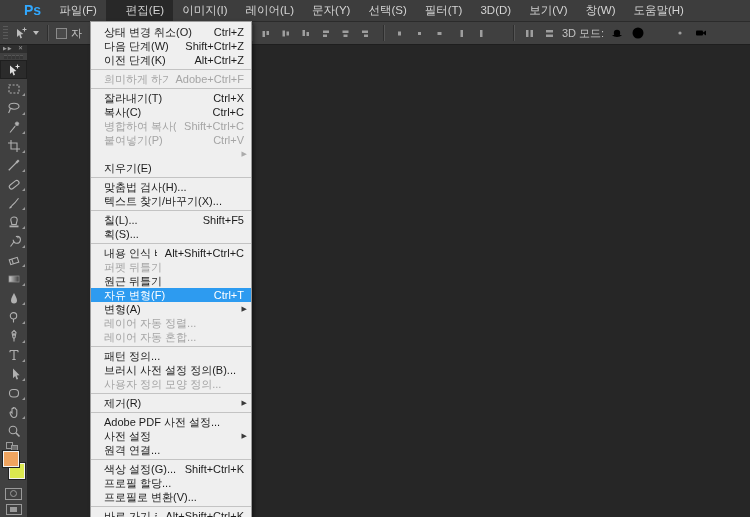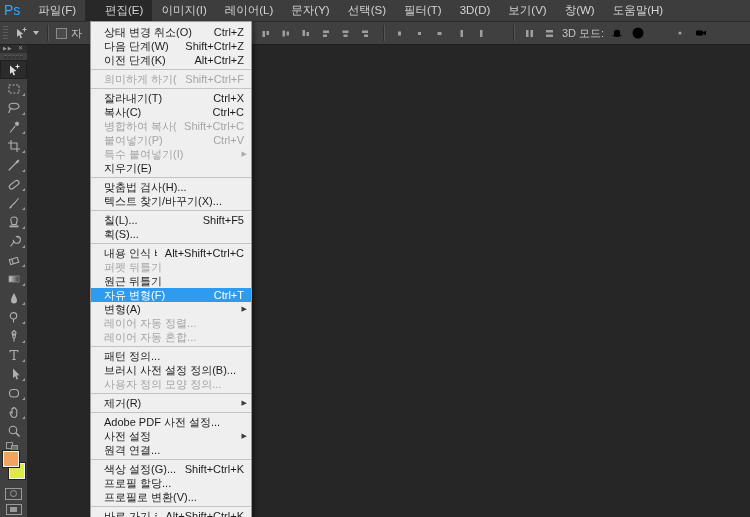--- a/index.html
+++ b/index.html
@@ -4,21 +4,21 @@
 <style>
   html,body{margin:0;padding:0;}
   body{
     width:750px;height:517px;position:relative;overflow:hidden;
     background:#262626;font-family:"Liberation Sans","DejaVu Sans",sans-serif;
     -webkit-font-smoothing:antialiased;user-select:none;
   }
   
   .menubar{position:absolute;left:0;top:0;right:0;height:21px;background:#3D3D3D;
     border-bottom:1px solid #2B2B2B;display:flex;align-items:stretch;z-index:40;}
-  .logo{color:var(--logo,#31A8FF);font-weight:normal;font-size:14px;line-height:21px;padding:0 9px 0 4px;}
+  .logo{color:var(--logo,#31A8FF);font-weight:bold;font-size:14px;line-height:21px;padding:0 9px 0 24px;}
   .mb-item{color:#D4D4D4;font-size:11.5px;line-height:21px;padding:0 9px;white-space:nowrap;cursor:default;}
   .mb-item.active{background:#282828;padding-left:20px;}
   
   .optionsbar{position:absolute;left:0;top:22px;right:0;height:22px;background:#404040;
     border-bottom:1px solid #1E1E1E;display:flex;align-items:center;z-index:10;color:#9E9E9E;}
   .ob-grip{width:5px;height:14px;margin:0 4px 0 3px;
     background:repeating-linear-gradient(#5a5a5a 0 1px,transparent 1px 3px);}
   .ob-sep{width:1px;height:16px;background:#2e2e2e;border-right:1px solid #555;margin:0 5px;}
   .ob-ico{width:18px;height:18px;display:flex;align-items:center;justify-content:center;flex:0 0 auto;}
   .ob-caret{width:0;height:0;border-left:3px solid transparent;border-right:3px solid transparent;
@@ -410,41 +410,40 @@
       <span class="lbl">다음 단계(W)</span>
       <span class="sc">Shift+Ctrl+Z</span>
     </div>
     <div class="mi">
       <span class="lbl">이전 단계(K)</span>
       <span class="sc">Alt+Ctrl+Z</span>
     </div>
     <div class="msep"></div>
     <div class="mi dis">
       <span class="lbl">희미하게 하기(D)...</span>
-      <span class="sc">Shift+Ctrl+F</span>
+      <span class="sc">Adobe+Ctrl+F</span>
     </div>
     <div class="msep"></div>
     <div class="mi">
       <span class="lbl">잘라내기(T)</span>
       <span class="sc">Ctrl+X</span>
     </div>
     <div class="mi">
       <span class="lbl">복사(C)</span>
       <span class="sc">Ctrl+C</span>
     </div>
     <div class="mi dis">
       <span class="lbl">병합하여 복사(Y)</span>
       <span class="sc">Shift+Ctrl+C</span>
     </div>
     <div class="mi dis">
       <span class="lbl">붙여넣기(P)</span>
       <span class="sc">Ctrl+V</span>
     </div>
     <div class="mi dis">
-      <span class="lbl">특수 붙여넣기(I)</span>
       <span class="arr">▶</span>
     </div>
     <div class="mi">
       <span class="lbl">지우기(E)</span>
     </div>
     <div class="msep"></div>
     <div class="mi">
       <span class="lbl">맞춤법 검사(H)...</span>
     </div>
     <div class="mi">

